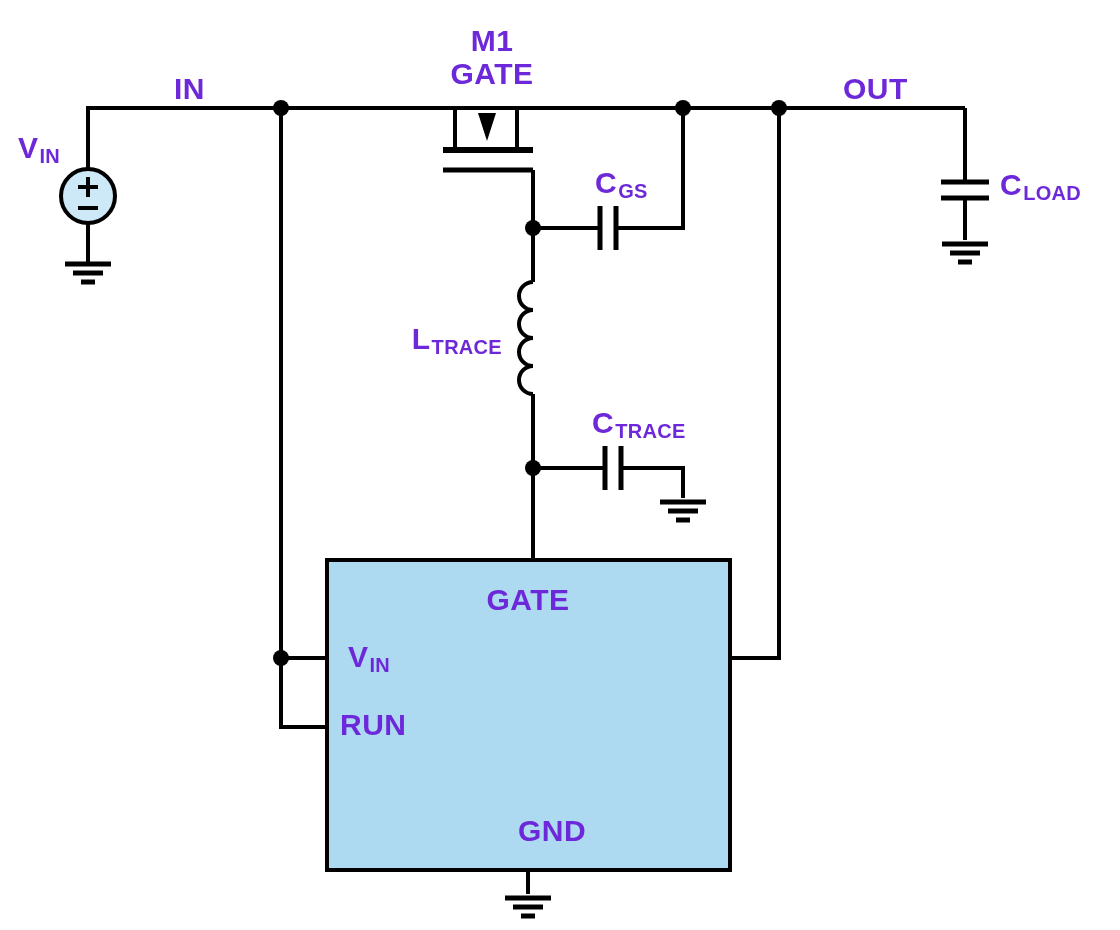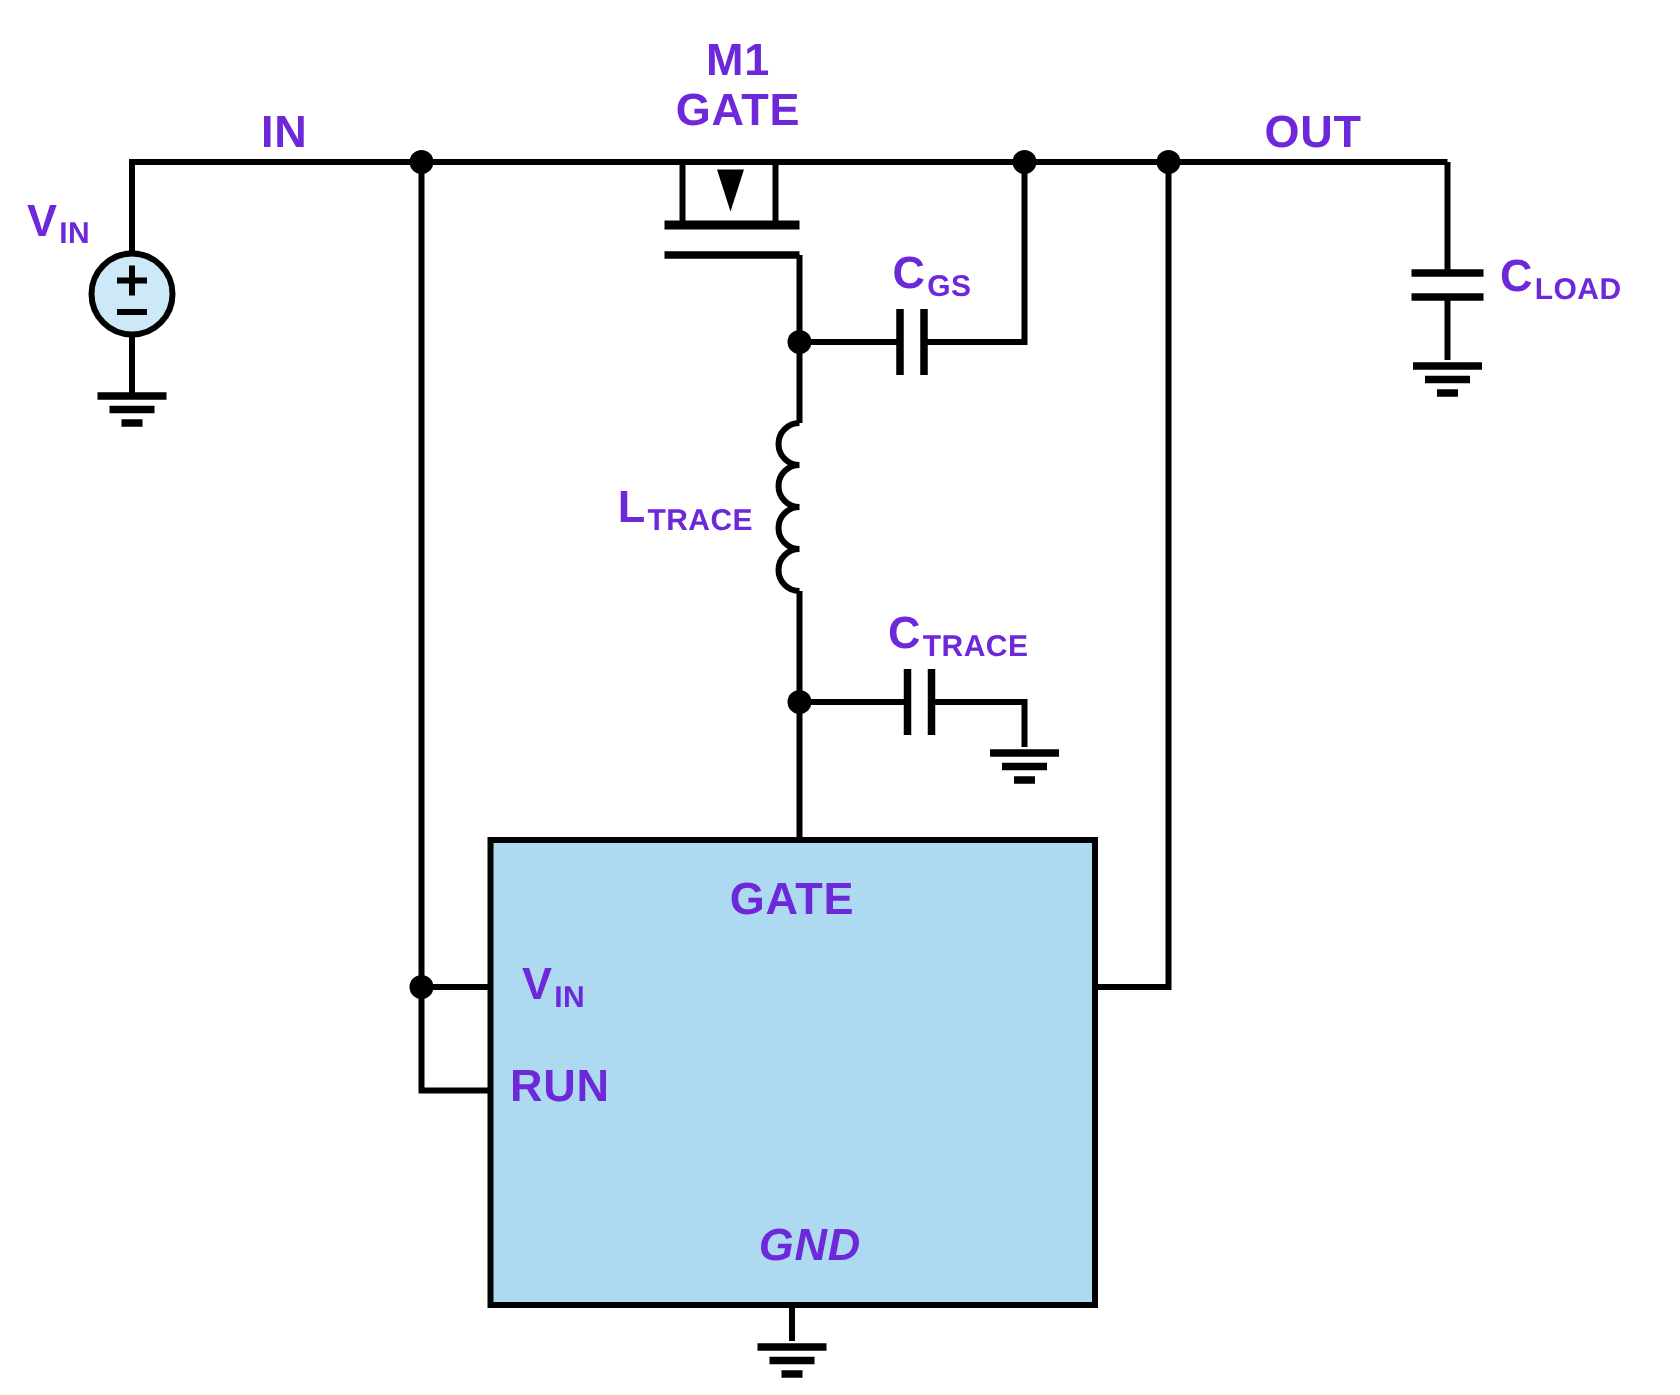--- a/index.html
+++ b/index.html
@@ -145,15 +145,15 @@
 
   <div class="lbl center" style="left:468px; top:583px; width:120px;">GATE</div>
 
   <div class="lbl" style="left:348px; top:640px;">
     <span>V</span><span class="sub">IN</span>
   </div>
 
   <div class="lbl" style="left:340px; top:708px;">RUN</div>
 
 
-  <div class="lbl center" style="left:480px; top:814px; width:120px;font-style:italic;">GND</div>
+  <div class="lbl center" style="left:492px; top:814px; width:120px;">GND</div>
 
 </div>
 
 </body></html>

